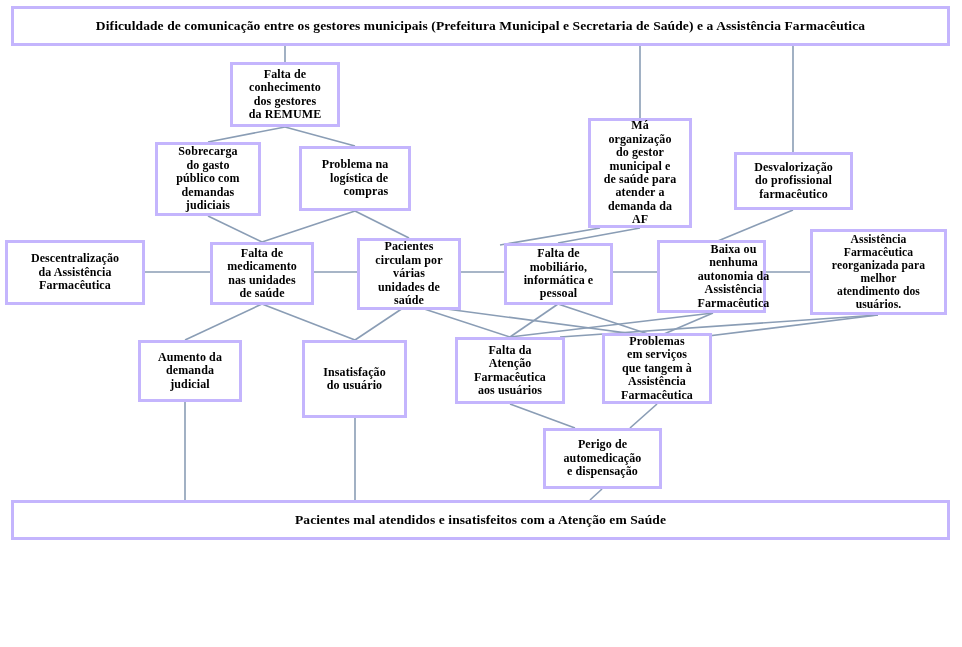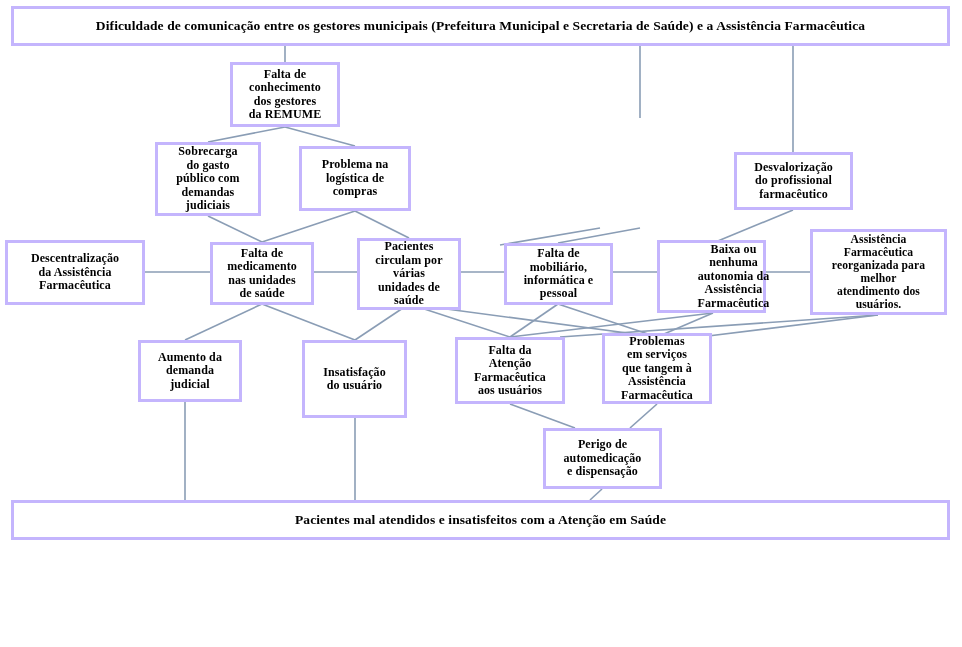--- a/index.html
+++ b/index.html
@@ -110,36 +110,46 @@
     <span>Dificuldade de comunicação entre os gestores municipais (Prefeitura Municipal  e Secretaria de Saúde) e a Assistência Farmacêutica</span>
   </div>
 
   <div class="node small" style="left:230px; top:62px; width:110px; height:65px;">
     <span>Falta de
 conhecimento
 dos gestores
 da REMUME</span>
   </div>
 
+  <div class="node small" style="left:588px; top:118px; width:104px; height:110px;">
+    <span>Má
+organização
+do gestor
+municipal e
+de saúde para
+atender a
+demanda da
+AF</span>
+  </div>
 
   <div class="node small" style="left:734px; top:152px; width:119px; height:58px;">
     <span>Desvalorização
 do profissional
 farmacêutico</span>
   </div>
 
   <div class="node small" style="left:155px; top:142px; width:106px; height:74px;">
     <span>Sobrecarga
 do gasto
 público com
 demandas
 judiciais</span>
   </div>
 
-  <div class="node small" style="left:299px; top:146px; width:112px; height:65px;">
+  <div class="node small" style="left:299px; top:146px; width:112px; height:65px;text-align:right;">
     <span>Problema na
 logística de
 compras</span>
   </div>
 
   <div class="node small" style="left:5px; top:240px; width:140px; height:65px;">
     <span>Descentralização
 da Assistência
 Farmacêutica</span>
   </div>

